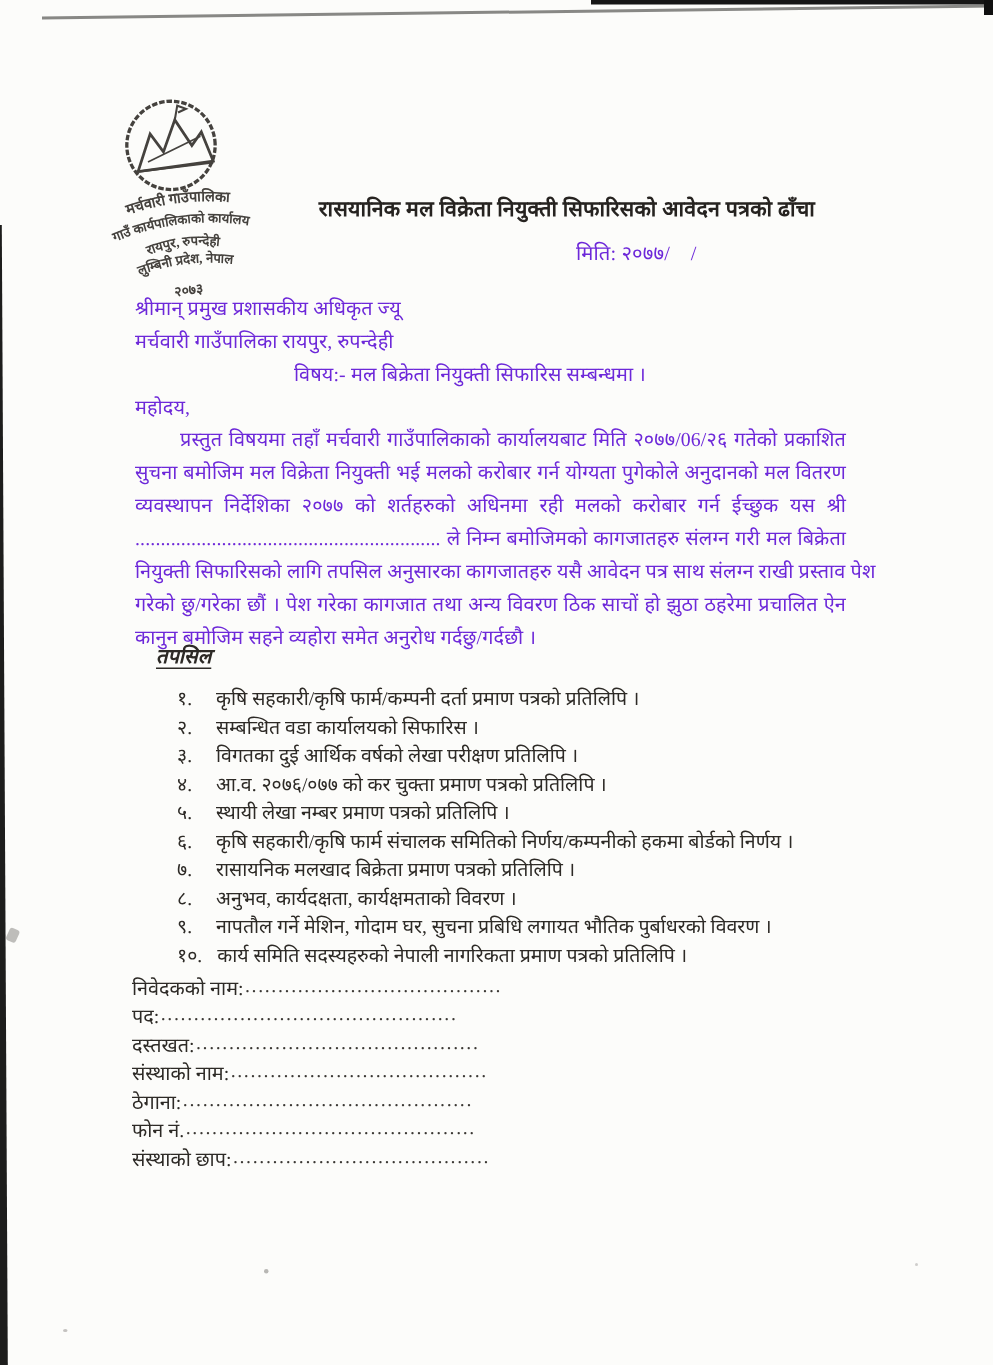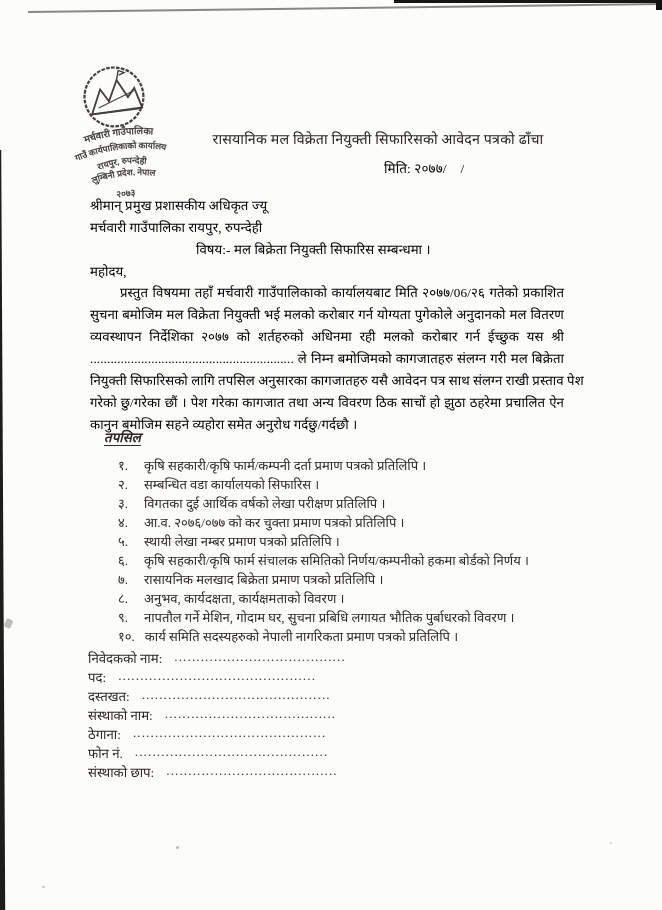--- a/index.html
+++ b/index.html
@@ -6,40 +6,40 @@
   body{
     width:662px;height:910px;
     background:#e9e9e7;
     font-family:"Liberation Serif","DejaVu Sans",serif;
   }
   .page{
     position:relative;width:662px;height:910px;overflow:hidden;
     background:#fcfcfa;color:#2d2a26;
   }
   .abs{position:absolute;}
-  .txt{font-size:13.2px;line-height:1.45;color:#000000;letter-spacing:.1px;}
+  .txt{font-size:13.2px;line-height:1.45;color:#6d28d9;letter-spacing:.1px;}
   .doc-title{
     top:129px;left:176px;width:404px;text-align:center;
-    font-size:14.2px;font-weight:400;letter-spacing:.2px;color:#262320;
+    font-size:14.2px;font-weight:700;letter-spacing:.2px;color:#262320;
   }
   .date-line{top:159px;left:384px;font-size:13.5px;white-space:pre;}
   .addr1{top:196px;left:90px;}
   .addr2{top:218px;left:90px;}
   .subject{top:240px;left:196px;}
   .salutation{top:262px;left:90px;}
   .body-line{left:90px;width:474px;text-align:justify;text-align-last:justify;white-space:nowrap;}
   .body-line.first{left:120px;width:444px;}
   .body-line.last{text-align-last:left;white-space:normal;}
   .list-heading{
     top:428px;left:104px;font-size:13.4px;font-weight:600;
     text-decoration:underline;text-underline-offset:3px;font-style:italic;
   }
   .list-item{left:118px;display:flex;gap:10px;white-space:nowrap;font-size:13px;}
   .list-item .num{min-width:16px;}
-  .form-field{left:88px;display:flex;gap:12px;font-size:13.2px;white-space:nowrap;}
+  .form-field{left:88px;display:flex;gap:1px;font-size:13.2px;white-space:nowrap;}
   .form-field .dots{letter-spacing:1.1px;color:#3a3733;}
   
   .scan-topline{
     top:11px;left:28px;width:636px;height:1.6px;background:#6a6a68;
     transform:rotate(-0.72deg);transform-origin:left top;opacity:.8;
   }
   .scan-topedge{top:0;right:0;width:268px;height:2.6px;background:#161616;}
   .scan-corner{top:0;right:0;width:6px;height:10px;background:#101010;}
   .scan-leftstrip{
     top:150px;left:0;width:6px;height:760px;background:#1d1d1c;

